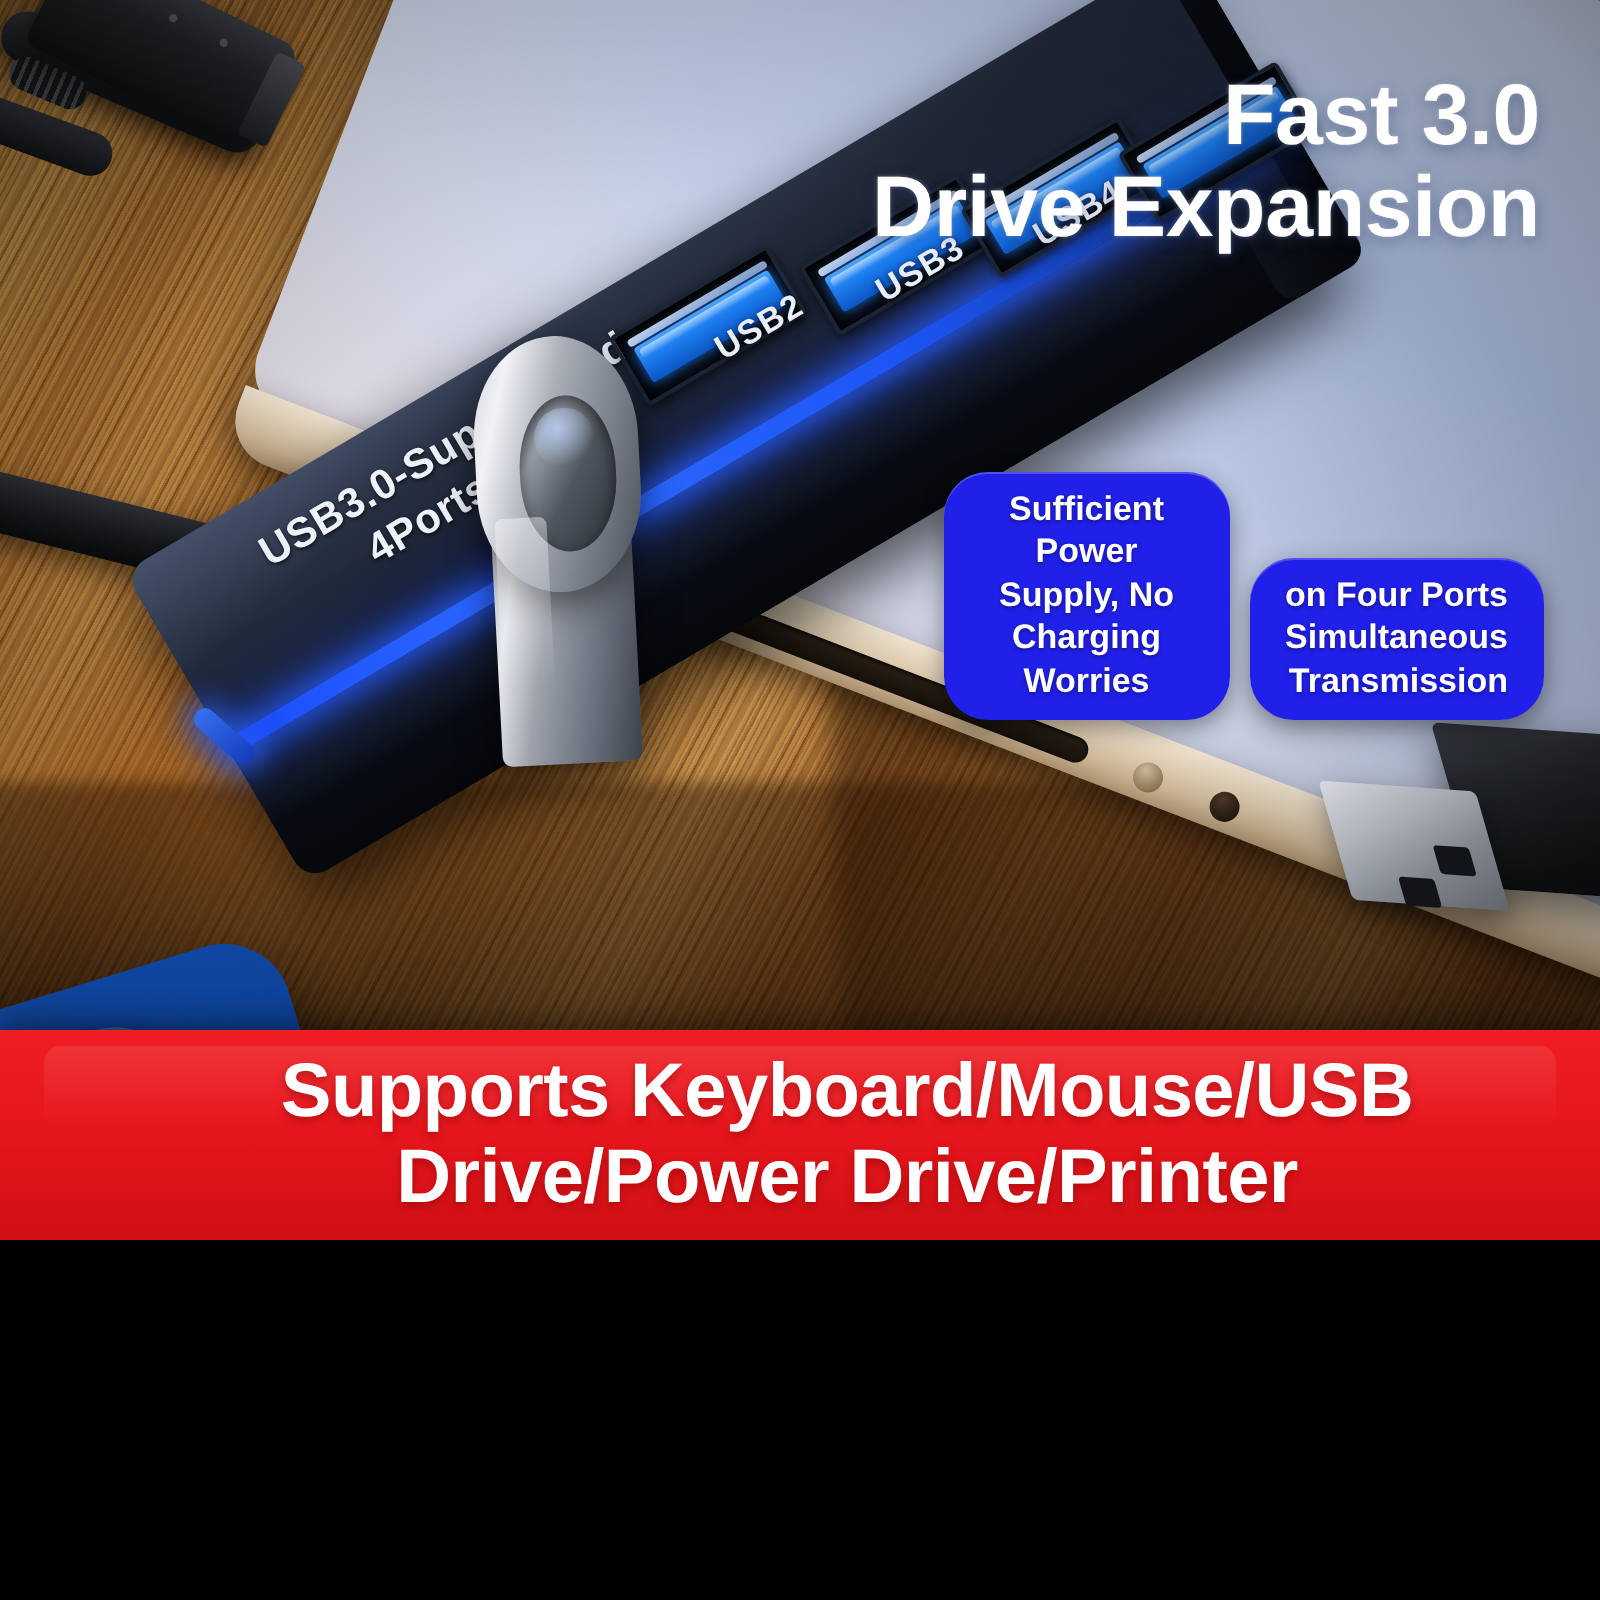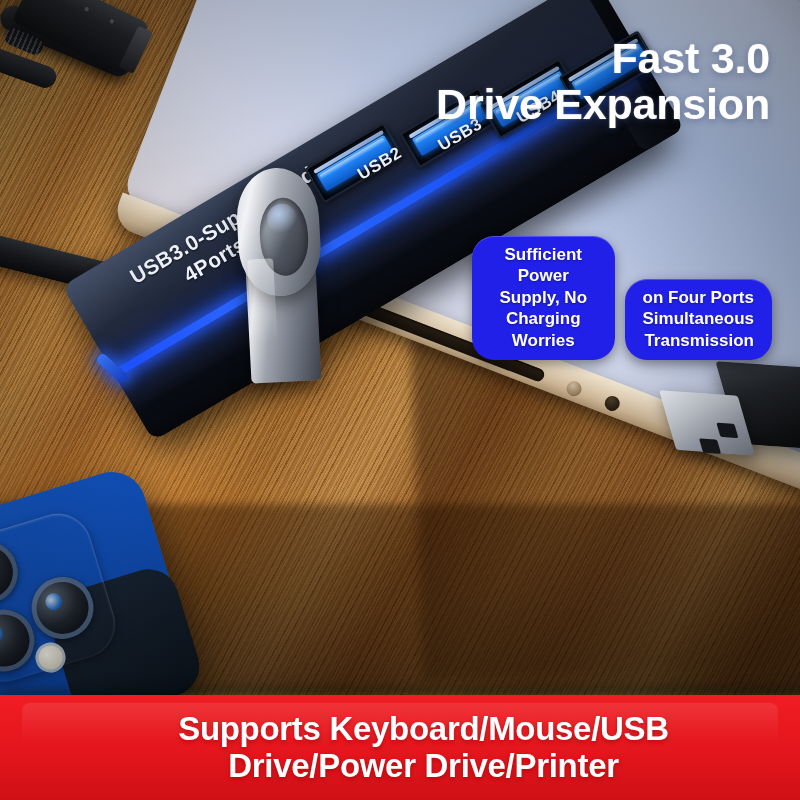--- a/index.html
+++ b/index.html
@@ -1,20 +1,20 @@
 <!DOCTYPE html>
 <html><head>
 <meta charset="utf-8">
 <title>USB 3.0 Hub Product Banner</title>
 <style>
   * { margin:0; padding:0; box-sizing:border-box; }
   html,body { width:800px; height:800px; overflow:hidden; background:#000; }
   body { font-family:"Liberation Sans", sans-serif; }
 
-  .stage { position:relative; width:800px; height:800px; overflow:hidden; }
+  .stage { position:relative; width:800px; height:620px; overflow:hidden; }
 
   
   .wood-base{
     position:absolute; inset:0;
     background:
       linear-gradient(160deg, rgba(0,0,0,.30) 0%, rgba(0,0,0,0) 22%),
       linear-gradient(118deg,
         #b4762f 0%, #c08a3e 6%, #a96a28 12%, #bb8038 18%,
         #9c5f23 25%, #b77c36 33%, #a06626 41%, #bd8540 50%,
         #96581f 58%, #b07431 66%, #a2642a 74%, #c18b44 82%,
@@ -357,21 +357,21 @@
     display:flex; align-items:center; justify-content:center;
     box-shadow:0 -4px 14px rgba(0,0,0,.40);
   }
   .banner-inner{
     position:absolute; left:22px; right:22px; top:8px; bottom:8px;
     border-radius:8px;
     background:linear-gradient(180deg, rgba(255,255,255,.10), rgba(255,255,255,0) 45%);
   }
   .banner-text{
     position:relative; color:#ffffff; text-align:center;
-    font-weight:700; font-size:33px; line-height:1.12;
+    font-weight:700; font-size:38px; line-height:1.12;
     letter-spacing:-.3px;
     text-shadow:0 2px 4px rgba(120,0,0,.45);
     margin-left:47px;
   }
   .banner-text div{ white-space:nowrap; }
 </style>
 </head>
 <body>
 
 <div class="stage">

